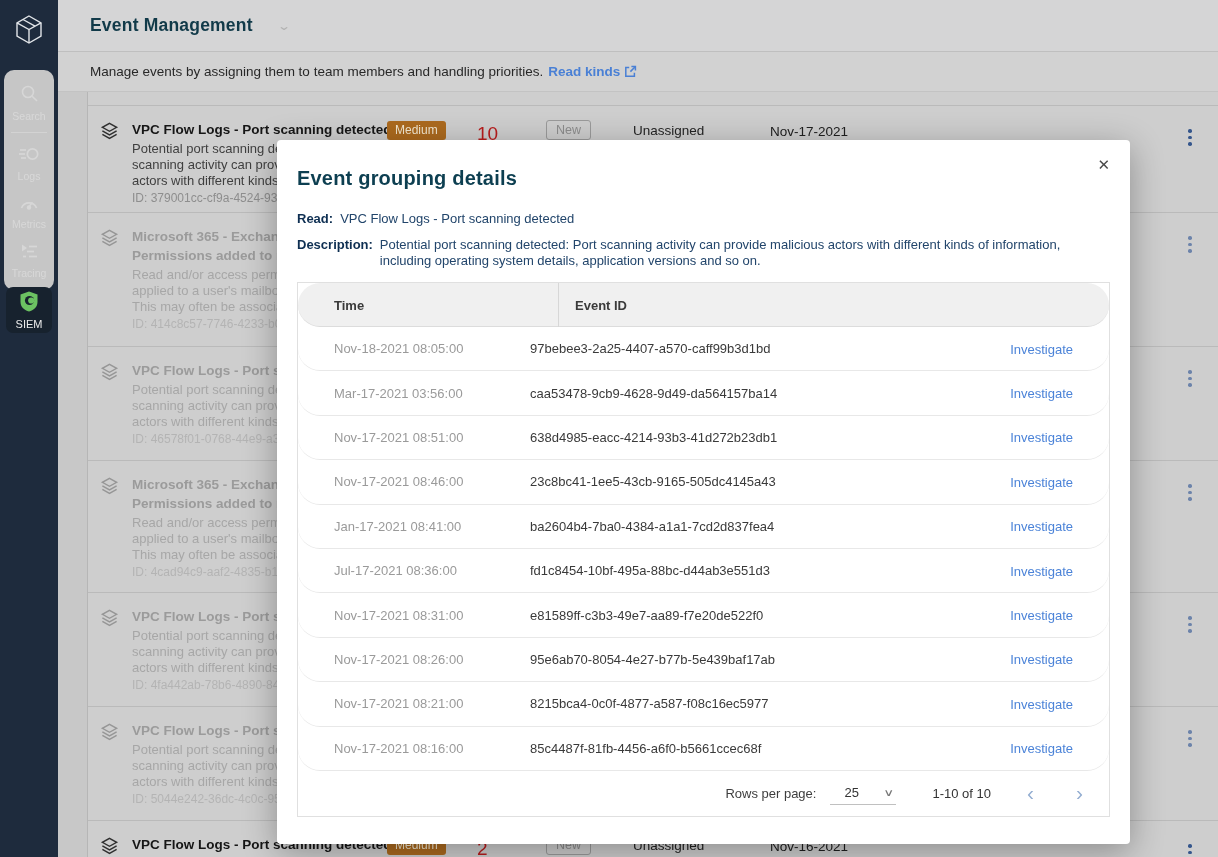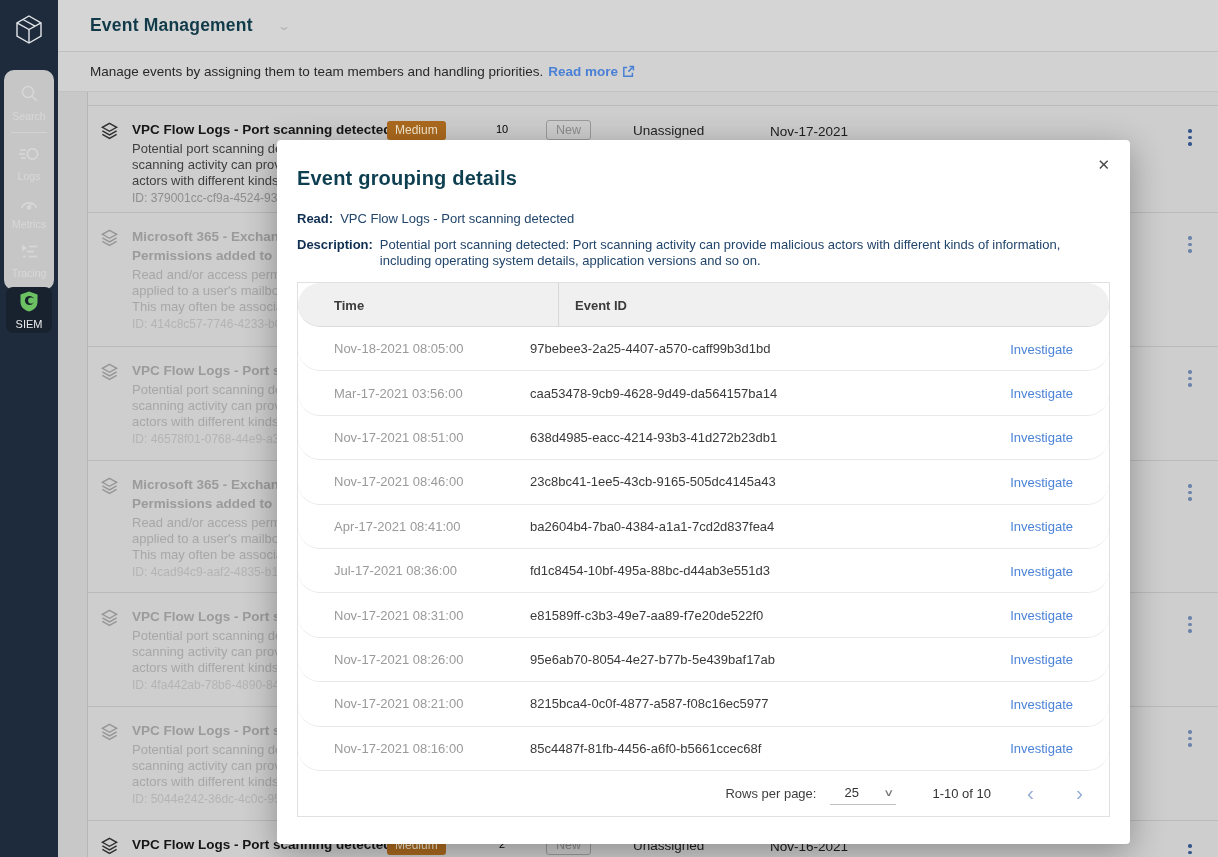--- a/index.html
+++ b/index.html
@@ -30,21 +30,21 @@
   .row { display:flex; align-items:flex-start; border-bottom:1px solid #bababa; padding:14px 0 0 12px; overflow:hidden; cursor:pointer; }
   .h107{height:107px}.h134{height:134px}.h114{height:114px}.h132{height:132px}.h38{height:38px;border-bottom:none}
   .icon-c { width:22px; padding-top:1px; }
   .text-c { width:260px; padding-left:10px; }
   .r-title { font-size:13.5px; font-weight:bold; color:#161616; line-height:19px; white-space:nowrap; }
   .r-desc { font-size:13px; color:#3f3f3f; line-height:15.8px; white-space:nowrap; }
   .r-desc.first { margin-top:2px; }
   .r-id { font-size:12px; color:#8e8e8e; margin-top:3px; white-space:nowrap; }
   .sev-c { width:95px; padding-left:5px; }
   .badge-med { display:inline-block; background:#ac6a1e; color:#f3e7cf; font-size:12px; padding:2.5px 8px; border-radius:3px; }
-  .cnt-c { width:50px; text-align:center; font-size:11px; color:#000000; padding-top:3px; }
+  .cnt-c { width:50px; text-align:left; font-size:19px; color:#b91c1c; padding-top:3px; }
   .st-c { width:95px; padding-left:19px; }
   .badge-new { display:inline-block; border:1px solid #9b9b9b; color:#8d8d8d; font-size:12.5px; padding:2px 9px; border-radius:3px; }
   .asg-c { width:140px; padding-left:11px; font-size:13.5px; color:#242424; padding-top:3px; }
   .date-c { flex:1; padding-left:8px; font-size:13.5px; color:#202020; line-height:19px; padding-top:2px; }
   .keb-c { width:56px; display:flex; justify-content:center; padding-top:5px; margin-left:auto; }
   .kebab { display:flex; flex-direction:column; gap:3px; padding:4px; cursor:pointer; }
   .kebab i { width:3.5px; height:3.5px; border-radius:50%; background:#35568c; }
   
   .dim .r-title { color:#9b9b9b; }
   .dim .r-desc { color:#a7a7a7; }
@@ -150,21 +150,21 @@
 </div>
 
 <div class="main">
   <div class="hdr">
     <span class="hdr-title">Event Management</span>
     <span class="hdr-caret">⌄</span>
   </div>
   <div class="subhdr">
     <span>Manage events by assigning them to team members and handling priorities.</span>
     <span class="readmore">
-      <span>Read more</span>
+      <span>Read kinds</span>
       <svg width="13" height="13" viewBox="0 0 13 13" fill="none" stroke="#4a80d5" stroke-width="1.5">
         <path d="M5.2 2.6 H1.8 V11.2 H10.4 V7.8"></path>
           <path d="M7.4 1.6 H11.4 V5.6"></path>
           <line x1="11.2" y1="1.8" x2="6.4" y2="6.6"></line>
       </svg>
     </span>
   </div>
 
   <div class="content">
     <div class="gutter"></div>
@@ -396,21 +396,21 @@
           <div class="t-act"><span>Investigate</span></div>
         </div>
 
         <div class="t-grid t-row">
           <div class="t-time">Nov-17-2021 08:46:00</div>
           <div class="t-id">23c8bc41-1ee5-43cb-9165-505dc4145a43</div>
           <div class="t-act"><span>Investigate</span></div>
         </div>
 
         <div class="t-grid t-row">
-          <div class="t-time">Apr-17-2021 08:41:00</div>
+          <div class="t-time">Jan-17-2021 08:41:00</div>
           <div class="t-id">ba2604b4-7ba0-4384-a1a1-7cd2d837fea4</div>
           <div class="t-act"><span>Investigate</span></div>
         </div>
 
         <div class="t-grid t-row">
           <div class="t-time">Jul-17-2021 08:36:00</div>
           <div class="t-id">fd1c8454-10bf-495a-88bc-d44ab3e551d3</div>
           <div class="t-act"><span>Investigate</span></div>
         </div>
 

